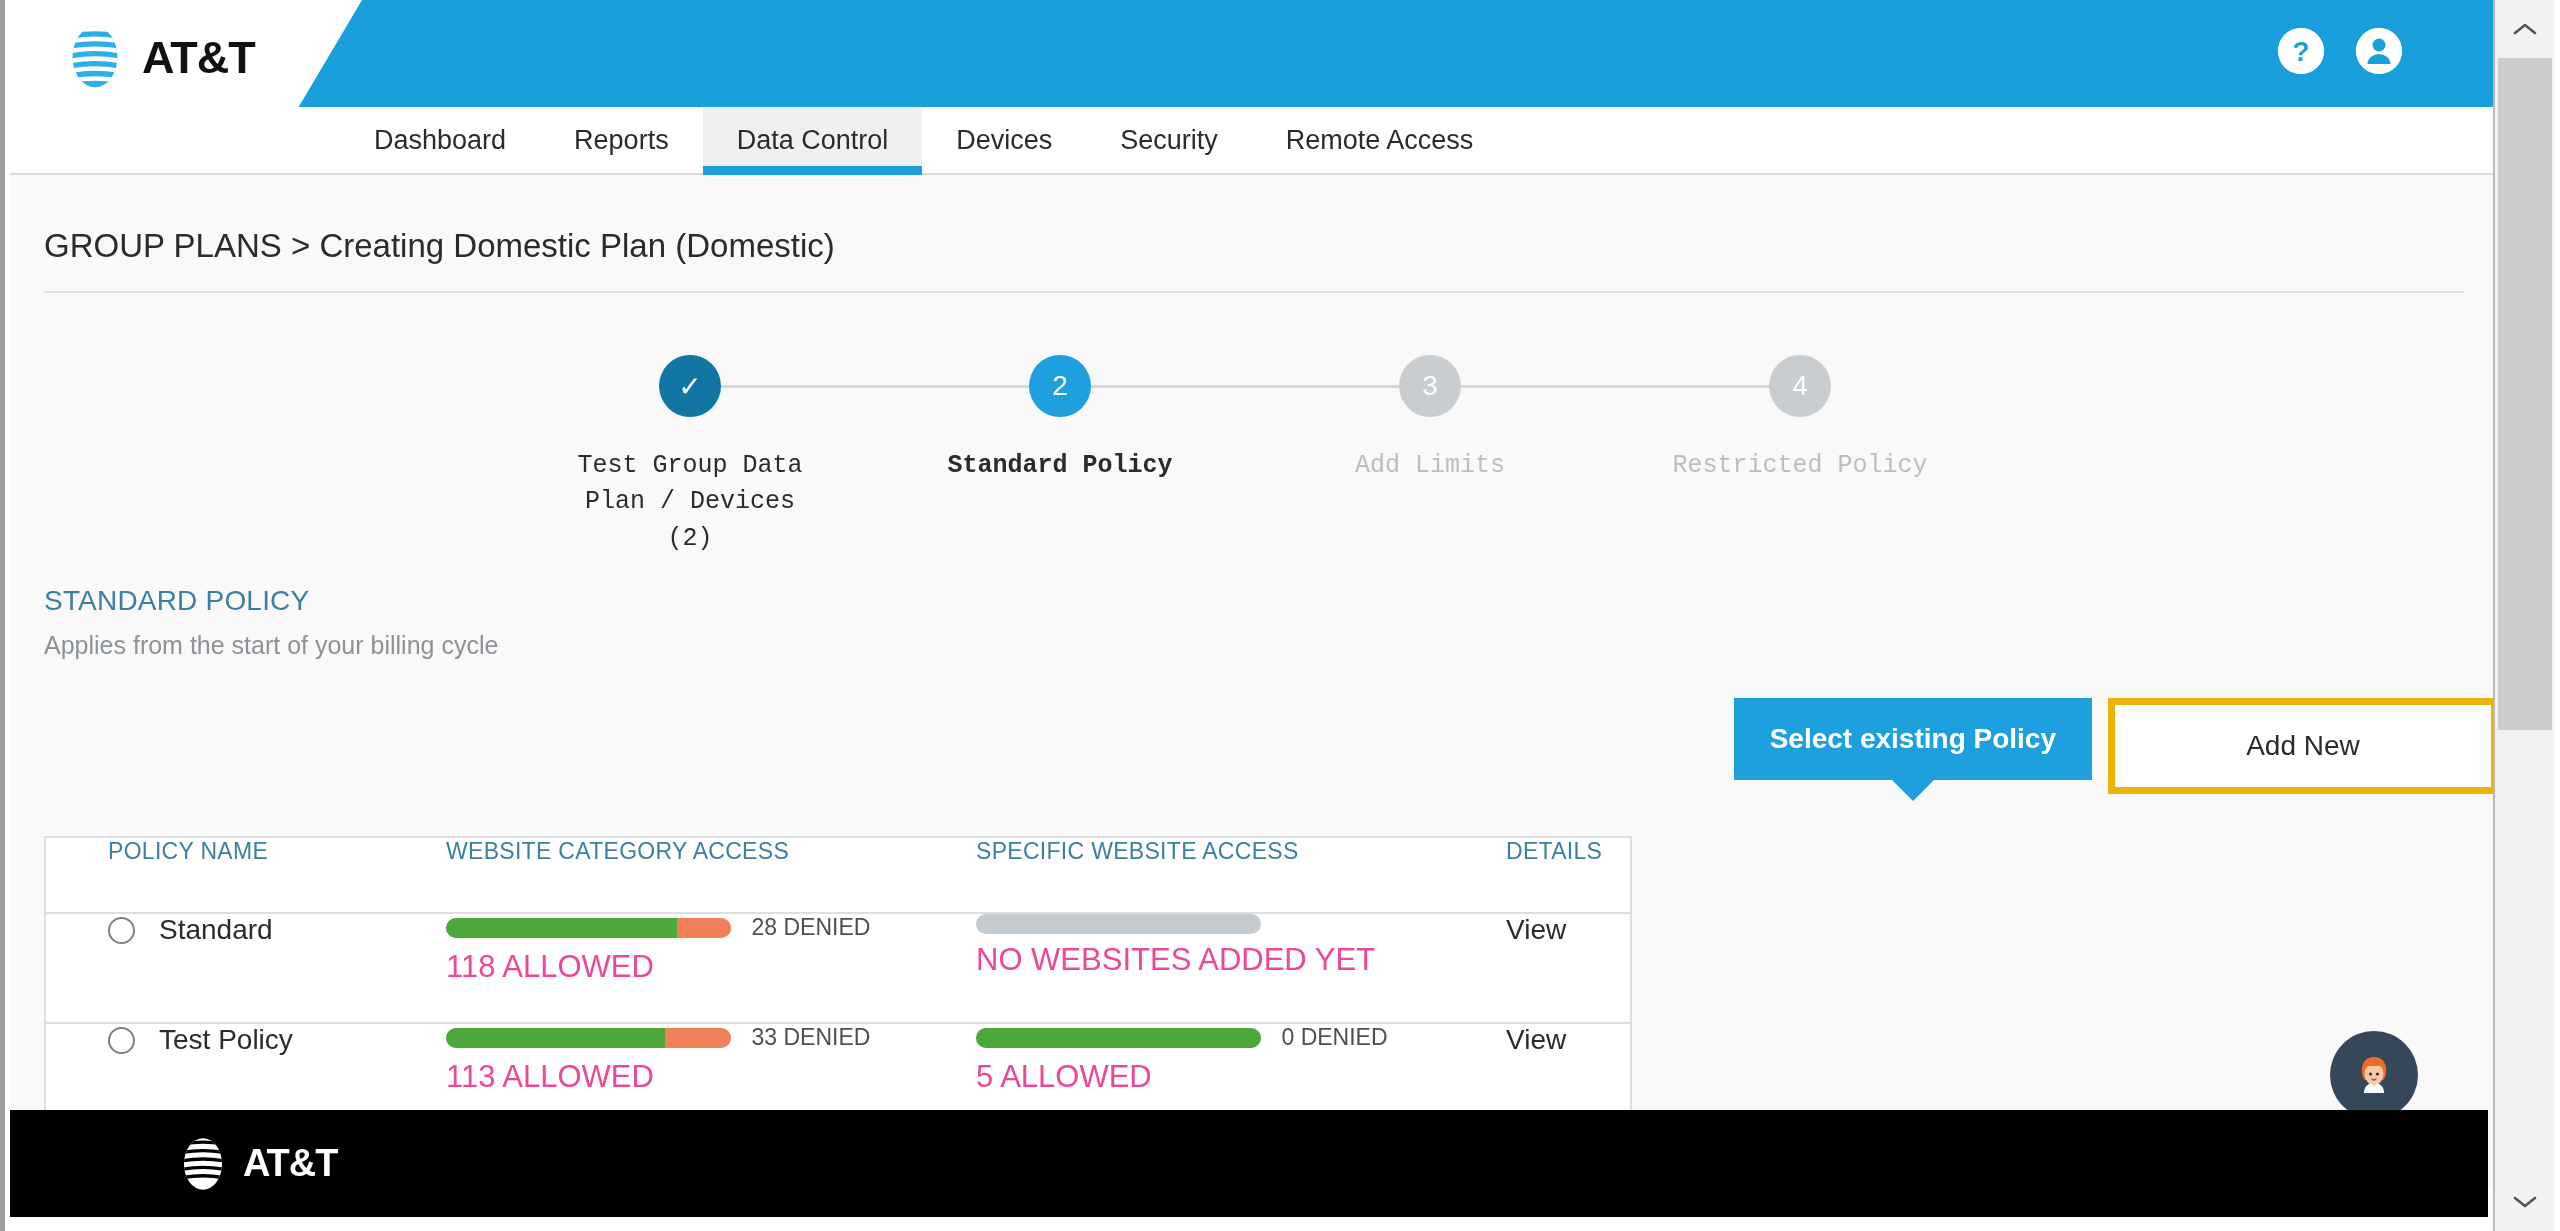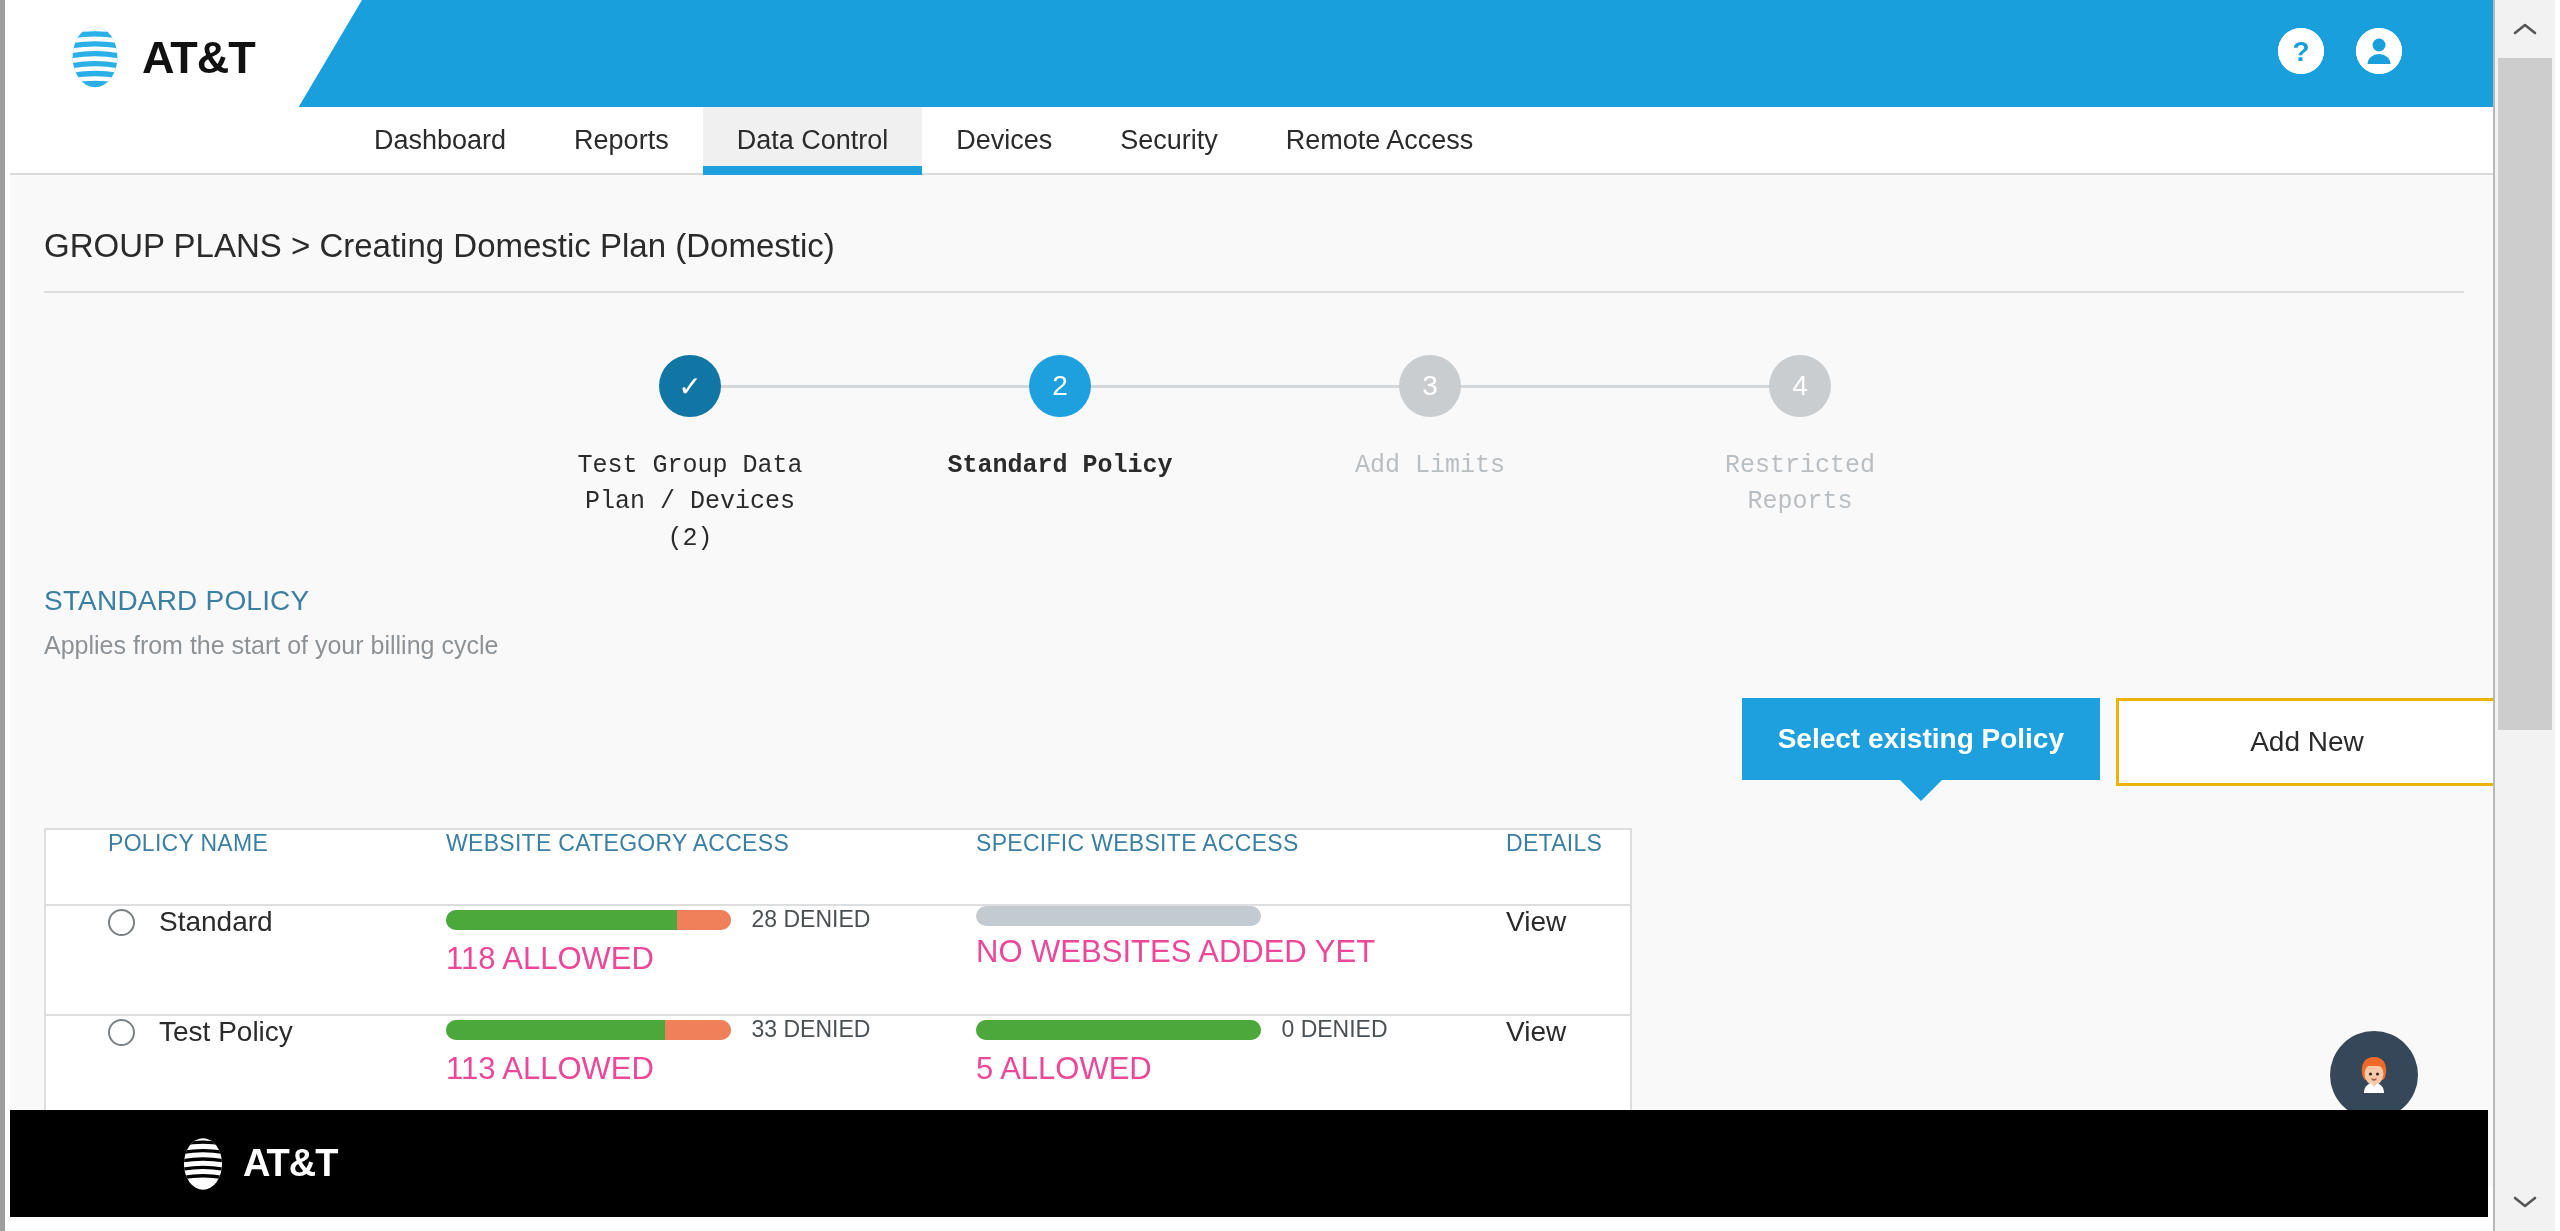--- a/index.html
+++ b/index.html
@@ -221,21 +221,21 @@
   .tab-primary .tab-caret {
     position: absolute;
     left: 50%; bottom: -21px;
     transform: translateX(-50%);
     width: 0; height: 0;
     border-left: 21px solid transparent;
     border-right: 21px solid transparent;
     border-top: 21px solid #1da0dd;
   }
   .tab-secondary-wrap {
-    border: 3px solid #eab308;
+    border: 7px solid #eab308;
     background: #ffffff;
     padding: 3px;
     cursor: pointer;
   }
   .tab-secondary {
     background: #ffffff;
     color: #2b2b2b;
     font-size: 28px;
     padding: 22px 40px;
     min-width: 370px;
@@ -458,21 +458,21 @@
             <div class="step-label bold">Standard Policy</div>
           </div>
 
           <div class="step" style="left:770px;">
             <div class="step-circle todo">3</div>
             <div class="step-label muted">Add Limits</div>
           </div>
 
           <div class="step" style="left:1140px;">
             <div class="step-circle todo">4</div>
-            <div class="step-label muted">Restricted Reports</div>
+            <div class="step-label muted">Restricted Policy</div>
           </div>
         </div>
       </div>
 
       <div class="section">
         <div class="section-title">STANDARD POLICY</div>
         <div class="section-sub">Applies from the start of your billing cycle</div>
 
         <div class="policy-tabs">
           <div class="tab-primary">

